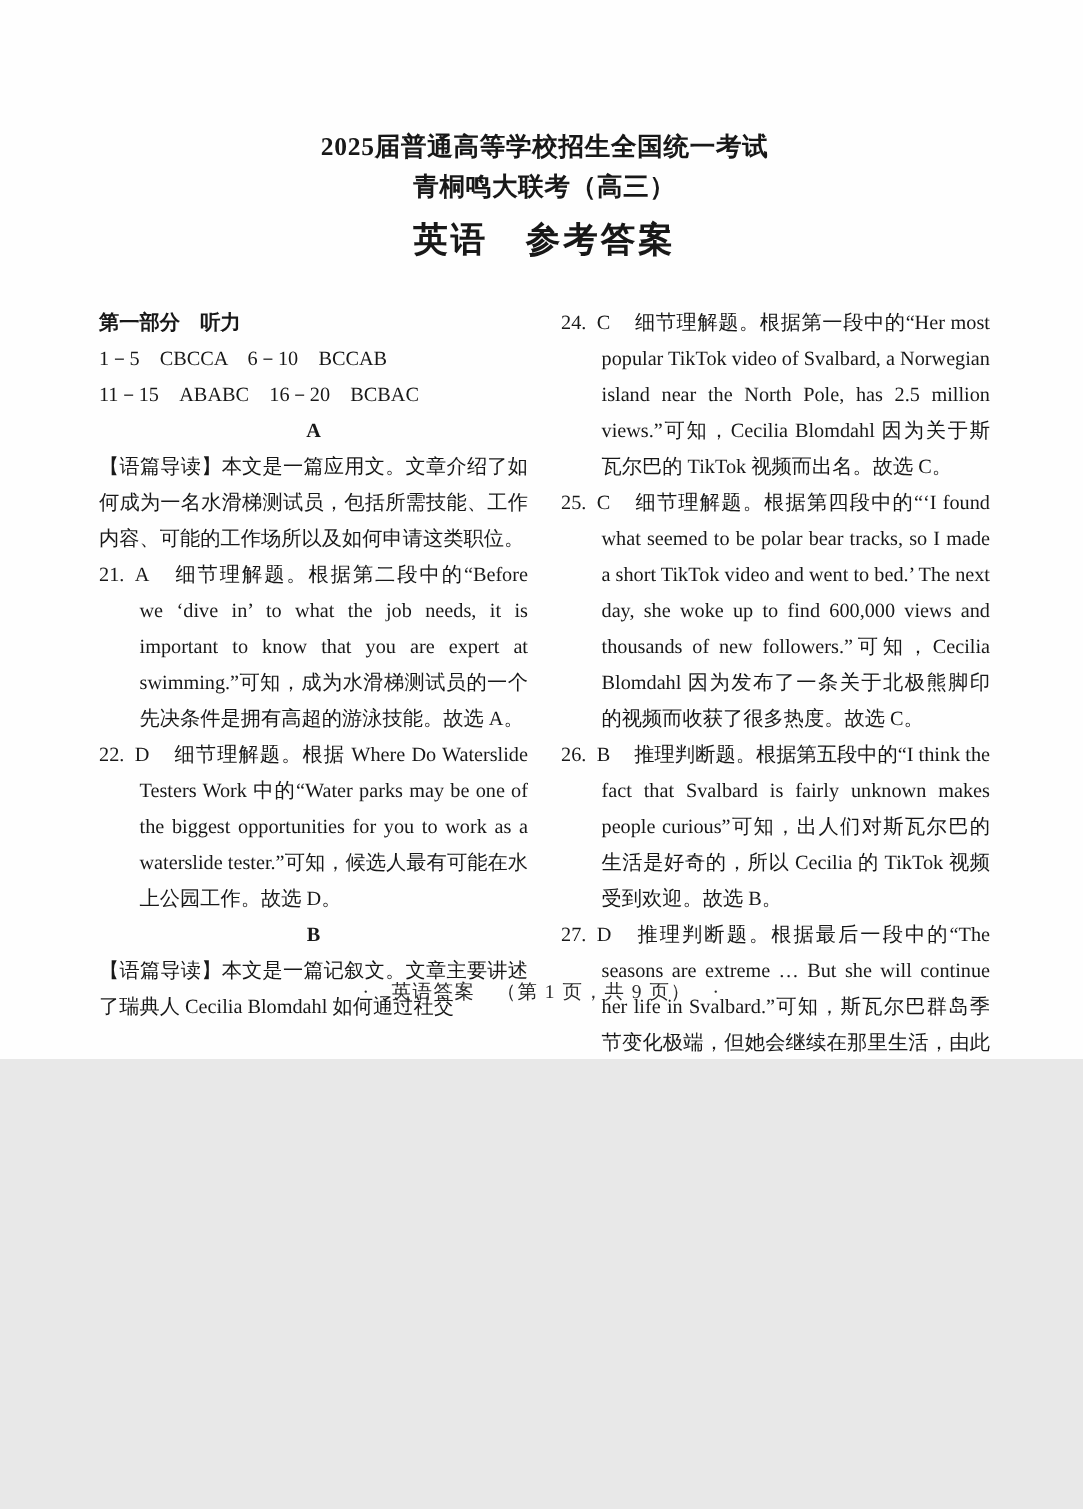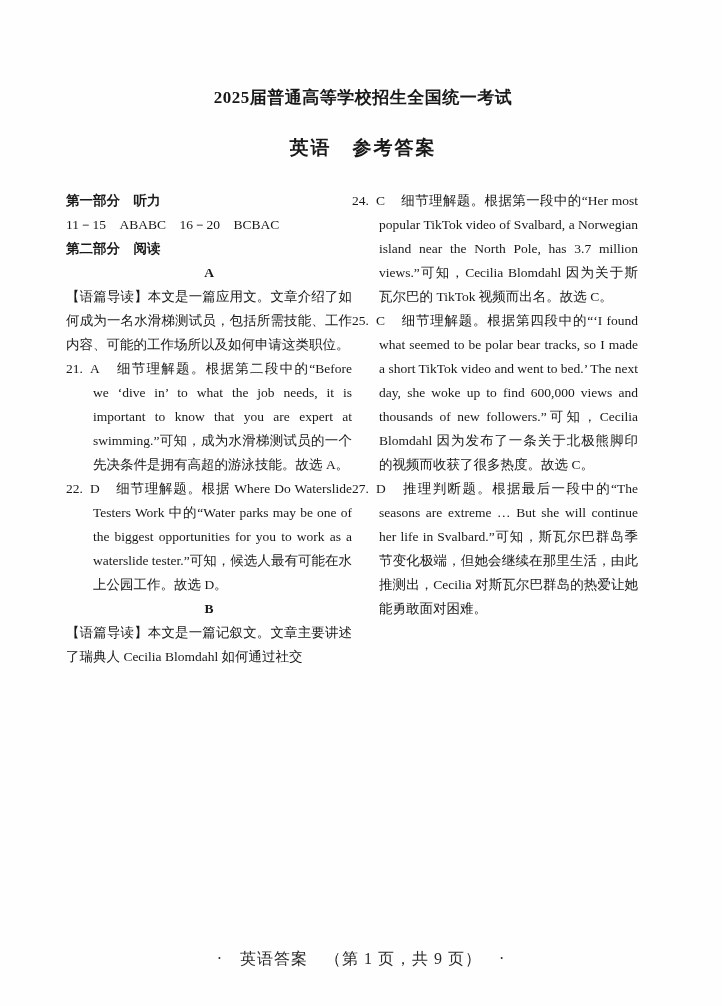--- a/index.html
+++ b/index.html
@@ -4,98 +4,101 @@
 <style>
   * { margin: 0; padding: 0; box-sizing: border-box; }
   html, body { background: #e8e8e8; }
   body {
     width: 722px; height: 1006px;
     font-family: "Liberation Serif", "DejaVu Serif", serif;
     color: #181818;
   }
   .page {
     position: relative;
-    width: 722px; height: 1006px;
+    width: 722px; height: 706px;
     background: #fefefe;
     padding: 84px 62px 0 66px;
     overflow: hidden;
   }
   .titles { text-align: center; }
   .title-sm {
     font-size: 17px;
     font-weight: bold;
     line-height: 27px;
     letter-spacing: 0.5px;
   }
   .exam-title {
-    font-size: 19px;
+    font-size: 23px;
     font-weight: bold;
-    margin-top: 24px;
+    margin-top: 6px;
     letter-spacing: 2px;
   }
   .columns {
     display: flex;
+    gap: 22px;
     margin-top: 28px;
   }
   .col {
     width: 286px;
     font-size: 13.5px;
     line-height: 24px;
     text-align: justify;
   }
   .h { font-weight: bold; }
   .center-label { text-align: center; font-weight: bold; }
   .guide-label { font-weight: normal; }
   .item { padding-left: 2em; text-indent: -2em; }
   .item .num { margin-right: 7px; }
   .item .ans { margin-right: 16px; }
   .footer {
     position: absolute;
     left: 0; bottom: 36px;
     width: 100%;
     text-align: center;
-    font-size: 16px;
+    font-size: 13px;
     letter-spacing: 1px;
     color: #2a2a2a;
   }
 </style>
 </head>
 <body>
 
 <div class="page">
 
   <div class="titles">
     <div class="title-sm">2025届普通高等学校招生全国统一考试</div>
+    <div class="title-sm">青桐鸣大联考（高三）</div>
     <div class="exam-title">英语　参考答案</div>
   </div>
 
   <div class="columns">
 
     <div class="col">
       <p class="h">第一部分　听力</p>
+      <p>1－5　CBCCA　6－10　BCCAB</p>
       <p>11－15　ABABC　16－20　BCBAC</p>
-      <p class="h">第二部分　阅读</p>
       <p class="center-label">A</p>
       <p><span class="guide-label">【语篇导读】</span><span>本文是一篇应用文。文章介绍了如何成为一名水滑梯测试员，包括所需技能、工作内容、可能的工作场所以及如何申请这类职位。</span></p>
 
       <p class="item"><span class="num">21.</span><span class="ans">A</span><span>细节理解题。根据第二段中的“Before we ‘dive in’ to what the job needs, it is important to know that you are expert at swimming.”可知，成为水滑梯测试员的一个先决条件是拥有高超的游泳技能。故选 A。</span></p>
 
       <p class="item"><span class="num">22.</span><span class="ans">D</span><span>细节理解题。根据 Where Do Waterslide Testers Work 中的“Water parks may be one of the biggest opportunities for you to work as a waterslide tester.”可知，候选人最有可能在水上公园工作。故选 D。</span></p>
 
 
       <p class="center-label">B</p>
       <p><span class="guide-label">【语篇导读】</span><span>本文是一篇记叙文。文章主要讲述了瑞典人 Cecilia Blomdahl 如何通过社交</span></p>
     </div>
 
     <div class="col">
 
-      <p class="item"><span class="num">24.</span><span class="ans">C</span><span>细节理解题。根据第一段中的“Her most popular TikTok video of Svalbard, a Norwegian island near the North Pole, has 3.7 million views.”可知，Cecilia Blomdahl 因为关于斯瓦尔巴的 TikTok 视频而出名。故选 C。</span></p>
+      <p class="item"><span class="num">24.</span><span class="ans">C</span><span>细节理解题。根据第一段中的“Her most popular TikTok video of Svalbard, a Norwegian island near the North Pole, has 2.5 million views.”可知，Cecilia Blomdahl 因为关于斯瓦尔巴的 TikTok 视频而出名。故选 C。</span></p>
 
       <p class="item"><span class="num">25.</span><span class="ans">C</span><span>细节理解题。根据第四段中的“‘I found what seemed to be polar bear tracks, so I made a short TikTok video and went to bed.’ The next day, she woke up to find 600,000 views and thousands of new followers.”可知，Cecilia Blomdahl 因为发布了一条关于北极熊脚印的视频而收获了很多热度。故选 C。</span></p>
 
+      <p class="item"><span class="num">26.</span><span class="ans">B</span><span>推理判断题。根据第五段中的“I think the fact that Svalbard is fairly unknown makes people curious”可知，出人们对斯瓦尔巴的生活是好奇的，所以 Cecilia 的 TikTok 视频受到欢迎。故选 B。</span></p>
 
       <p class="item"><span class="num">27.</span><span class="ans">D</span><span>推理判断题。根据最后一段中的“The seasons are extreme … But she will continue her life in Svalbard.”可知，斯瓦尔巴群岛季节变化极端，但她会继续在那里生活，由此推测出，Cecilia 对斯瓦尔巴群岛的热爱让她能勇敢面对困难。</span></p>
     </div>
 
   </div>
 
   <div class="footer">·　英语答案　（第 1 页，共 9 页）　·</div>
 
 </div>
 

